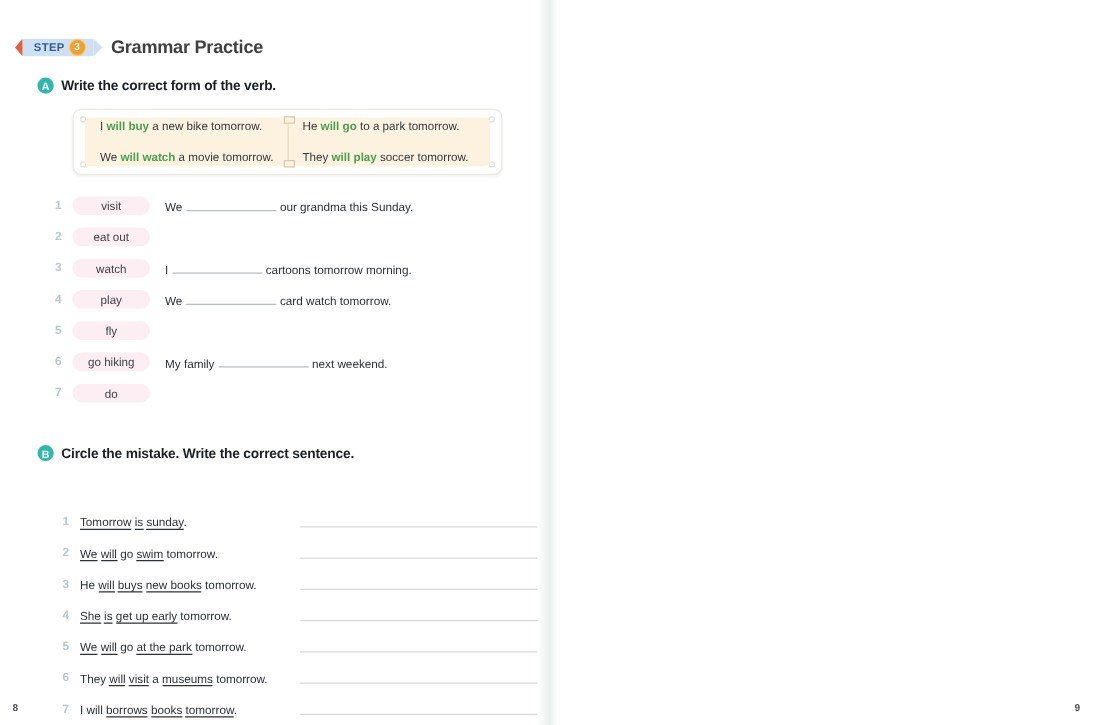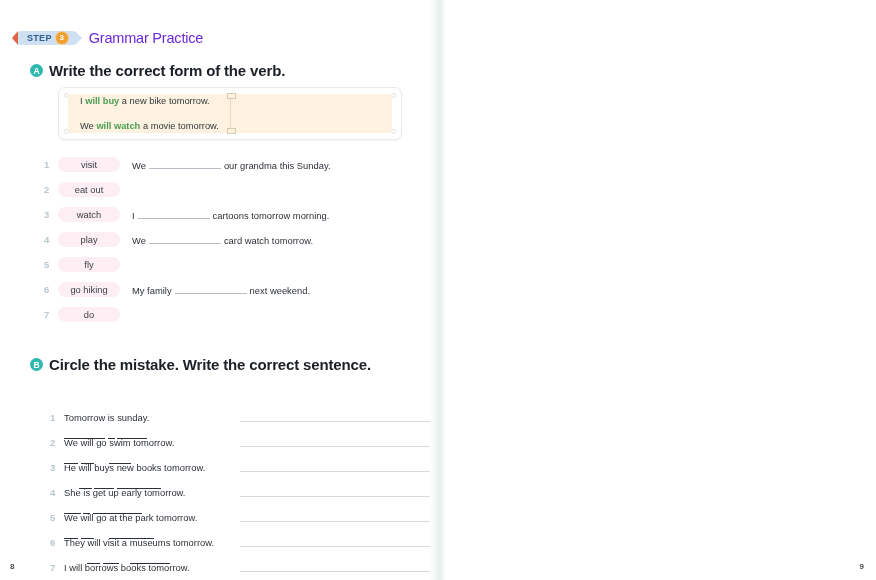--- a/index.html
+++ b/index.html
@@ -39,32 +39,32 @@
     border-left:7px solid #cfe0f2;
   }
   .step-word{font-size:9px;font-weight:bold;color:#2f5d8e;letter-spacing:.3px;}
   .step-num{
     width:12px;height:12px;border-radius:50%;
     background:#f0a030;color:#fff;font-size:8px;font-weight:bold;
     display:flex;align-items:center;justify-content:center;
     box-shadow:0 0 0 1px #f7c987;
   }
   .step-title{
-    margin-left:14px;font-size:14.5px;font-weight:normal;color:#6d28d9;
+    margin-left:14px;font-size:14.5px;font-weight:bold;color:#404040;
     letter-spacing:-.2px;
   }
 
   
   .sec-head{position:absolute;display:flex;align-items:center;gap:6px;}
   .circ{
     width:13px;height:13px;border-radius:50%;background:#2fb9ae;color:#fff;
     font-size:8.5px;font-weight:bold;display:flex;align-items:center;justify-content:center;
     flex:0 0 auto;
   }
-  .sec-text{font-size:15px;font-weight:bold;color:#1b1f26;letter-spacing:-.15px;}
+  .sec-text{font-size:11px;font-weight:bold;color:#1b1f26;letter-spacing:-.15px;}
 
   
   .exwrap{
     position:absolute;left:58px;top:87px;width:342px;height:51px;
     background:#ffffff;border:1px solid #ece9e2;border-radius:7px;
     box-shadow:0 1px 2px rgba(0,0,0,.05);
   }
   .exinner{
     position:absolute;left:9px;top:6px;right:9px;bottom:6px;
     background:#fdf2e0;border-radius:4px;display:flex;
@@ -95,21 +95,21 @@
     font-size:9.3px;color:#3c4148;flex:0 0 auto;
   }
   .vsent{margin-left:12px;font-size:9.4px;color:#2c3138;display:flex;align-items:baseline;white-space:nowrap;}
   .blank{display:inline-block;border-bottom:1px solid #b7bdc4;height:9px;margin:0 3px;}
 
   
   .mlist{position:absolute;left:50px;top:405px;width:380px;}
   .mrow{display:flex;align-items:center;height:25px;}
   .mnum{width:14px;font-size:9.5px;color:#b9c7cf;font-weight:bold;}
   .msent{font-size:9.4px;color:#2c3138;white-space:nowrap;width:170px;}
-  .msent u{text-decoration:none;border-bottom:1px solid #2c3138;padding-bottom:15px;text-align:right;}
+  .msent u{text-decoration:none;border-bottom:1px solid #2c3138;padding-bottom:0;text-align:right;}
   .mline{flex:1;height:1px;background:#d7dadd;margin-left:6px;margin-top:8px;}
 
   
   .pgnum{position:absolute;bottom:9px;font-size:8px;color:#4a4f56;font-weight:bold;}
 </style>
 </head>
 <body>
 
 <div class="spread">
 
@@ -133,20 +133,24 @@
     <div class="exwrap">
       <span class="dot tl"></span>
       <span class="dot tr"></span>
       <span class="dot bl"></span>
       <span class="dot br"></span>
       <div class="exinner">
         <div class="excol" id="exl">
             <div class="exline"><span>I </span><span class="g">will buy</span><span> a new bike tomorrow.</span></div>
             <div class="exline"><span>We </span><span class="g">will watch</span><span> a movie tomorrow.</span></div>
           </div>
+        <div class="excol" id="exr">
+            <div class="exline"><span>He </span><span class="g">will go</span><span> to a park tomorrow.</span></div>
+            <div class="exline"><span>They </span><span class="g">will play</span><span> soccer tomorrow.</span></div>
+          </div>
         <div class="exdiv"></div>
       </div>
     </div>
 
     <div class="vlist" id="vlist">
         <div class="vrow">
           <span class="vnum">1</span>
           <span class="vchip">visit</span>
           <span class="vsent">
             <span>We</span>

